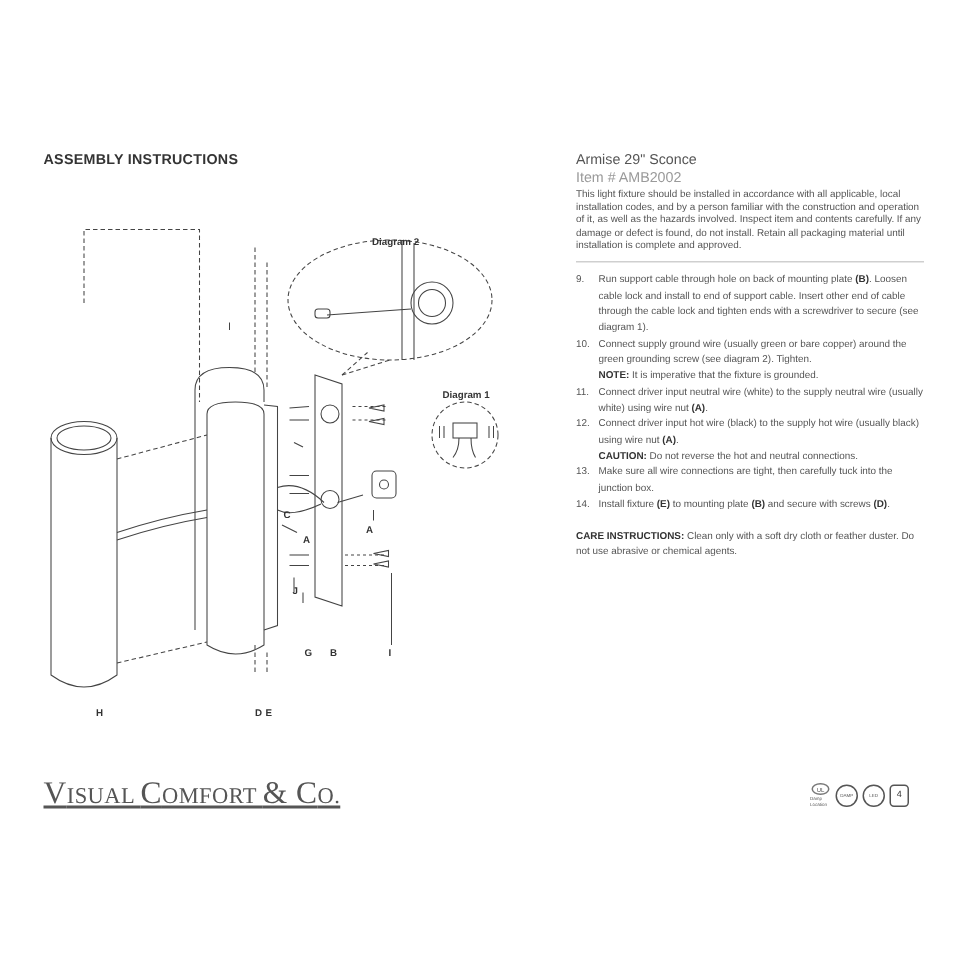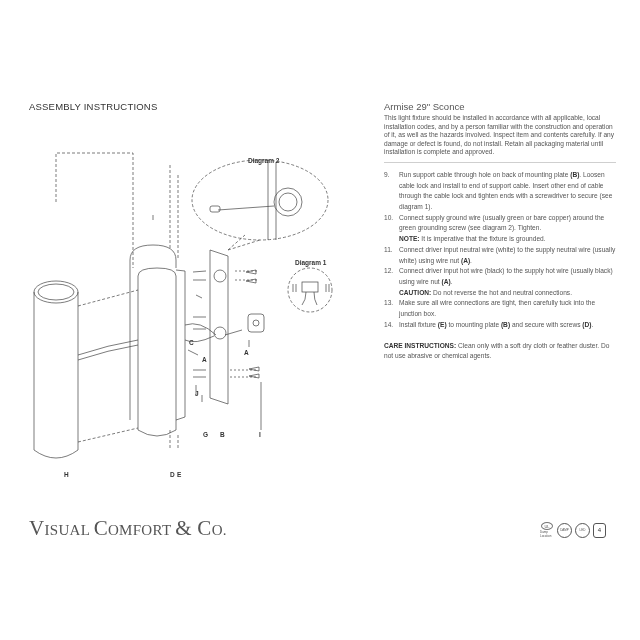--- a/index.html
+++ b/index.html
@@ -1,32 +1,32 @@
 <!DOCTYPE html>
 <html><head>
   <meta charset="utf-8">
   <style>
     html, body { margin: 0; padding: 0; background: #ffffff; }
     body { width: 640px; height: 640px; position: relative; overflow: hidden; font-family: "Liberation Sans", sans-serif; color: #4a4a4a; }
-    .heading { position: absolute; left: 29px; top: 101px; font-size: 9.5px; font-weight: normal; color: #333; letter-spacing: 0.2px; }
+    .heading { position: absolute; left: 29px; top: 101px; font-size: 9.5px; font-weight: bold; color: #333; letter-spacing: 0.2px; }
     .right-col { position: absolute; left: 384px; top: 101px; width: 232px; }
     .product-title { font-size: 9.5px; color: #555; line-height: 12px; }
     .item-num { font-size: 9.5px; color: #9a9a9a; line-height: 12px; }
     .notice-label { font-size: 7.2px; font-weight: bold; color: #333; margin-top: 5px; line-height: 10px; }
     .notice-text { font-size: 6.6px; color: #555; line-height: 8.6px; margin-top: 1px; }
     .divider { height: 1px; background: #cfcfcf; margin: 5px 0 7px 0; }
     ol.steps { list-style: none; margin: 0; padding: 0; }
     ol.steps li { position: relative; padding-left: 15px; font-size: 6.6px; line-height: 10.7px; color: #555; }
     ol.steps li .num { position: absolute; left: 0; top: 0; }
     .extra { padding-left: 15px; font-size: 6.6px; line-height: 10.7px; color: #555; }
     b { color: #333; }
     .care { margin-top: 10px; font-size: 6.6px; line-height: 10.7px; color: #555; }
     .diagram { position: absolute; left: 20px; top: 150px; width: 330px; height: 340px; }
     .label { font-size: 6.5px; font-weight: bold; fill: #333; font-family: "Liberation Sans", sans-serif; }
-    .logo { position: absolute; left: 29px; top: 516px; font-family: "Liberation Serif", serif; font-size: 21px; color: #555; letter-spacing: 0.3px; }
+    .logo { position: absolute; left: 29px; top: 516px; font-family: "Liberation Serif", serif; font-size: 21px; color: #555; letter-spacing: 0.3px; text-decoration: underline; }
     .logo .sc { font-size: 15px; }
     .certs { position: absolute; left: 540px; top: 522px; display: flex; align-items: center; gap: 3px; }
     .cert-circle { width: 13px; height: 13px; border: 1.2px solid #555; border-radius: 50%; display: flex; align-items: center; justify-content: center; font-size: 3px; color: #555; }
     .cert-box { width: 11px; height: 13px; border: 1.2px solid #555; border-radius: 3px; display: flex; align-items: center; justify-content: center; font-size: 6px; color: #333; }
     .cert-ul { width: 14px; height: 16px; display: flex; flex-direction: column; align-items: center; font-size: 3px; color: #555; }
     .cert-ul .c { width: 10px; height: 10px; border: 1px solid #777; border-radius: 50%; font-size: 4px; display:flex; align-items:center; justify-content:center; }
   </style>
 </head>
 <body>
 
@@ -120,20 +120,21 @@
   <text class="label" x="183" y="287">G</text>
   <text class="label" x="200" y="287">B</text>
   <text class="label" x="239" y="287">I</text>
   <text class="label" x="44" y="327">H</text>
   <text class="label" x="150" y="327">D</text>
   <text class="label" x="157" y="327">E</text>
 </svg>
 
 <div class="right-col">
   <div class="product-title">Armise 29" Sconce</div>
+  <div class="item-num">Item # AMB2002</div>
   <div class="notice-text">This light fixture should be installed in accordance with all applicable, local installation codes, and by a person familiar with the construction and operation of it, as well as the hazards involved. Inspect item and contents carefully. If any damage or defect is found, do not install. Retain all packaging material until installation is complete and approved.</div>
   <div class="divider"></div>
   <ol class="steps">
     <li><span class="num">9.</span><span>Run support cable through hole on back of mounting plate </span><b>(B)</b><span>. Loosen cable lock and install to end of support cable. Insert other end of cable through the cable lock and tighten ends with a screwdriver to secure (see diagram 1).</span></li>
     <li><span class="num">10.</span><span>Connect supply ground wire (usually green or bare copper) around the green grounding screw (see diagram 2). Tighten.</span></li>
     <div class="extra"><b>NOTE:</b><span> It is imperative that the fixture is grounded.</span></div>
     <li><span class="num">11.</span><span>Connect driver input neutral wire (white) to the supply neutral wire (usually white) using wire nut </span><b>(A)</b><span>.</span></li>
     <li><span class="num">12.</span><span>Connect driver input hot wire (black) to the supply hot wire (usually black) using wire nut </span><b>(A)</b><span>.</span></li>
     <div class="extra"><b>CAUTION:</b><span> Do not reverse the hot and neutral connections.</span></div>
     <li><span class="num">13.</span><span>Make sure all wire connections are tight, then carefully tuck into the junction box.</span></li>

